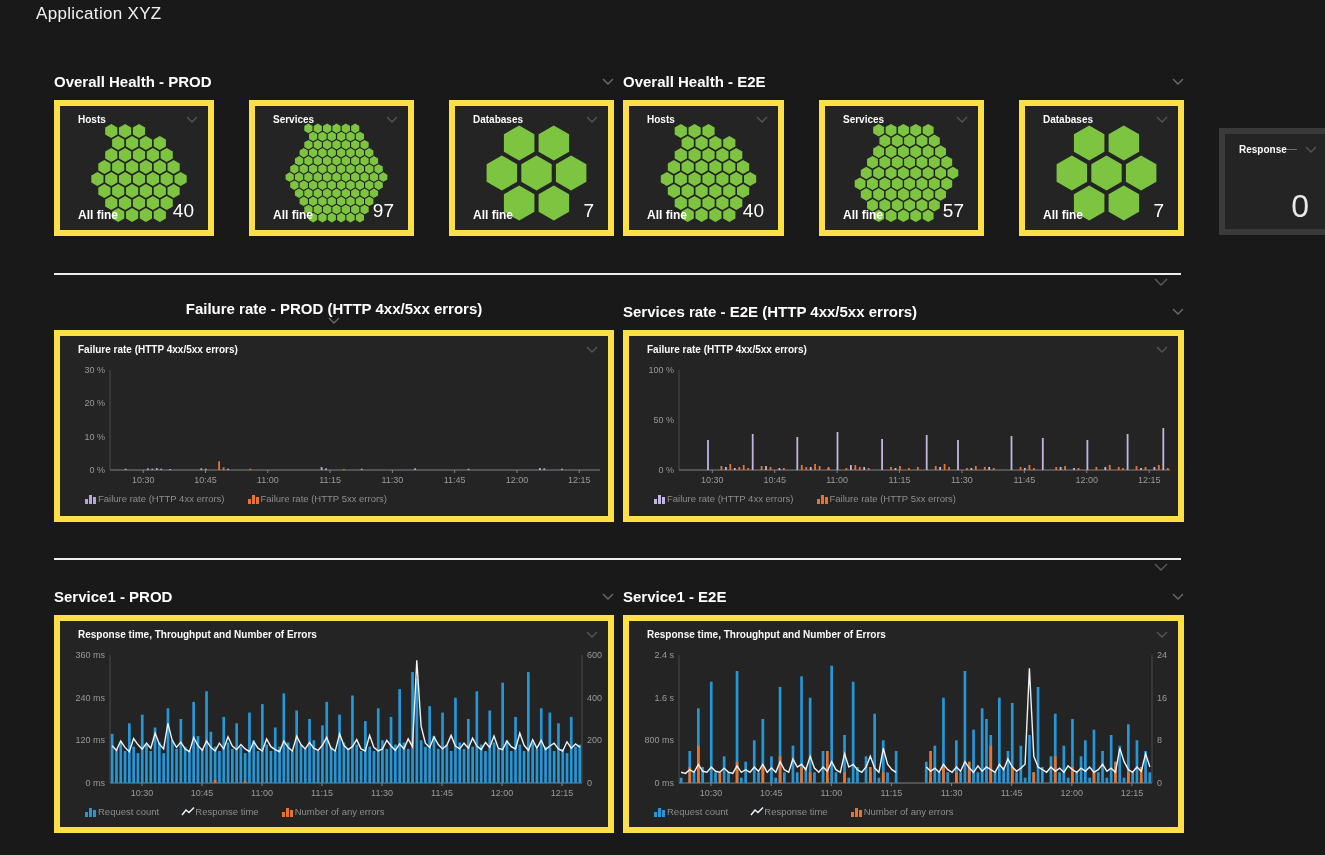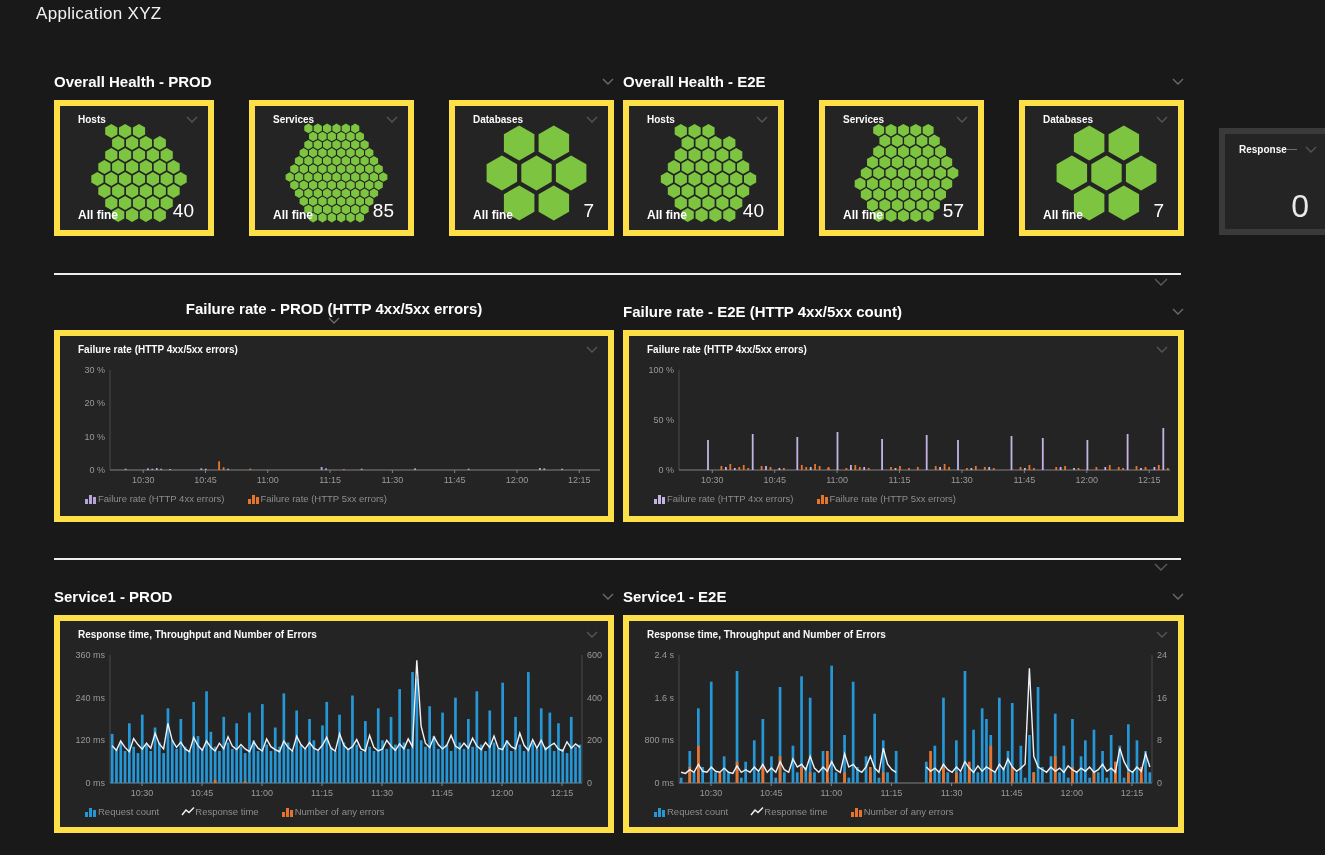--- a/index.html
+++ b/index.html
@@ -215,21 +215,21 @@
           <polygon points="45.4,0.6 49.5,3.0 49.5,7.8 45.4,10.2 41.3,7.8 41.3,3.0" fill="#7dc540"></polygon>
           <polygon points="54.8,0.6 58.9,3.0 58.9,7.8 54.8,10.2 50.7,7.8 50.7,3.0" fill="#7dc540"></polygon>
           <polygon points="64.1,0.6 68.3,3.0 68.3,7.8 64.1,10.2 60.0,7.8 60.0,3.0" fill="#7dc540"></polygon>
           <polygon points="73.5,0.6 77.6,3.0 77.6,7.8 73.5,10.2 69.4,7.8 69.4,3.0" fill="#7dc540"></polygon>
           <polygon points="82.9,0.6 87.0,3.0 87.0,7.8 82.9,10.2 78.7,7.8 78.7,3.0" fill="#7dc540"></polygon>
           <polygon points="92.2,0.6 96.3,3.0 96.3,7.8 92.2,10.2 88.1,7.8 88.1,3.0" fill="#7dc540"></polygon>
         </svg>
       </div>
     <div class="tile-foot">
         <span class="status-label">All fine</span>
-      <span class="count">85</span>
+      <span class="count">97</span>
       </div>
   </div>
   <div class="tile health-tile" style="left:433px;top:100px;width:165px;height:136px;">
     <div class="tile-head">
         <span class="tile-title">Databases</span>
       <span class="chev">
           <svg width="12" height="7" viewBox="0 0 12 7">
             <polyline points="1,1 6,6 11,1" fill="none" stroke="#555" stroke-width="1.4"></polyline>
           </svg>
         </span>
@@ -431,21 +431,21 @@
 
   <div class="section-head" style="left:38px;top:300px;width:560px;flex-direction:column;">
     <span class="sec-title">Failure rate - PROD (HTTP 4xx/5xx errors)</span>
     <span class="chev">
         <svg width="12" height="7" viewBox="0 0 12 7">
           <polyline points="1,1 6,6 11,1" fill="none" stroke="#6b6b6b" stroke-width="1.4"></polyline>
         </svg>
       </span>
   </div>
   <div class="section-head" style="left:607px;top:300px;width:561px;">
-    <span class="sec-title">Failure rate - E2E (HTTP 4xx/5xx count)</span>
+    <span class="sec-title">Services rate - E2E (HTTP 4xx/5xx errors)</span>
     <span class="chev">
         <svg width="12" height="7" viewBox="0 0 12 7">
           <polyline points="1,1 6,6 11,1" fill="none" stroke="#6b6b6b" stroke-width="1.4"></polyline>
         </svg>
       </span>
   </div>
 
   <div class="tile failure" style="left:38px;top:330px;width:560px;height:192px;">
     <div class="tile-head">
         <span class="tile-title">Failure rate (HTTP 4xx/5xx errors)</span>

